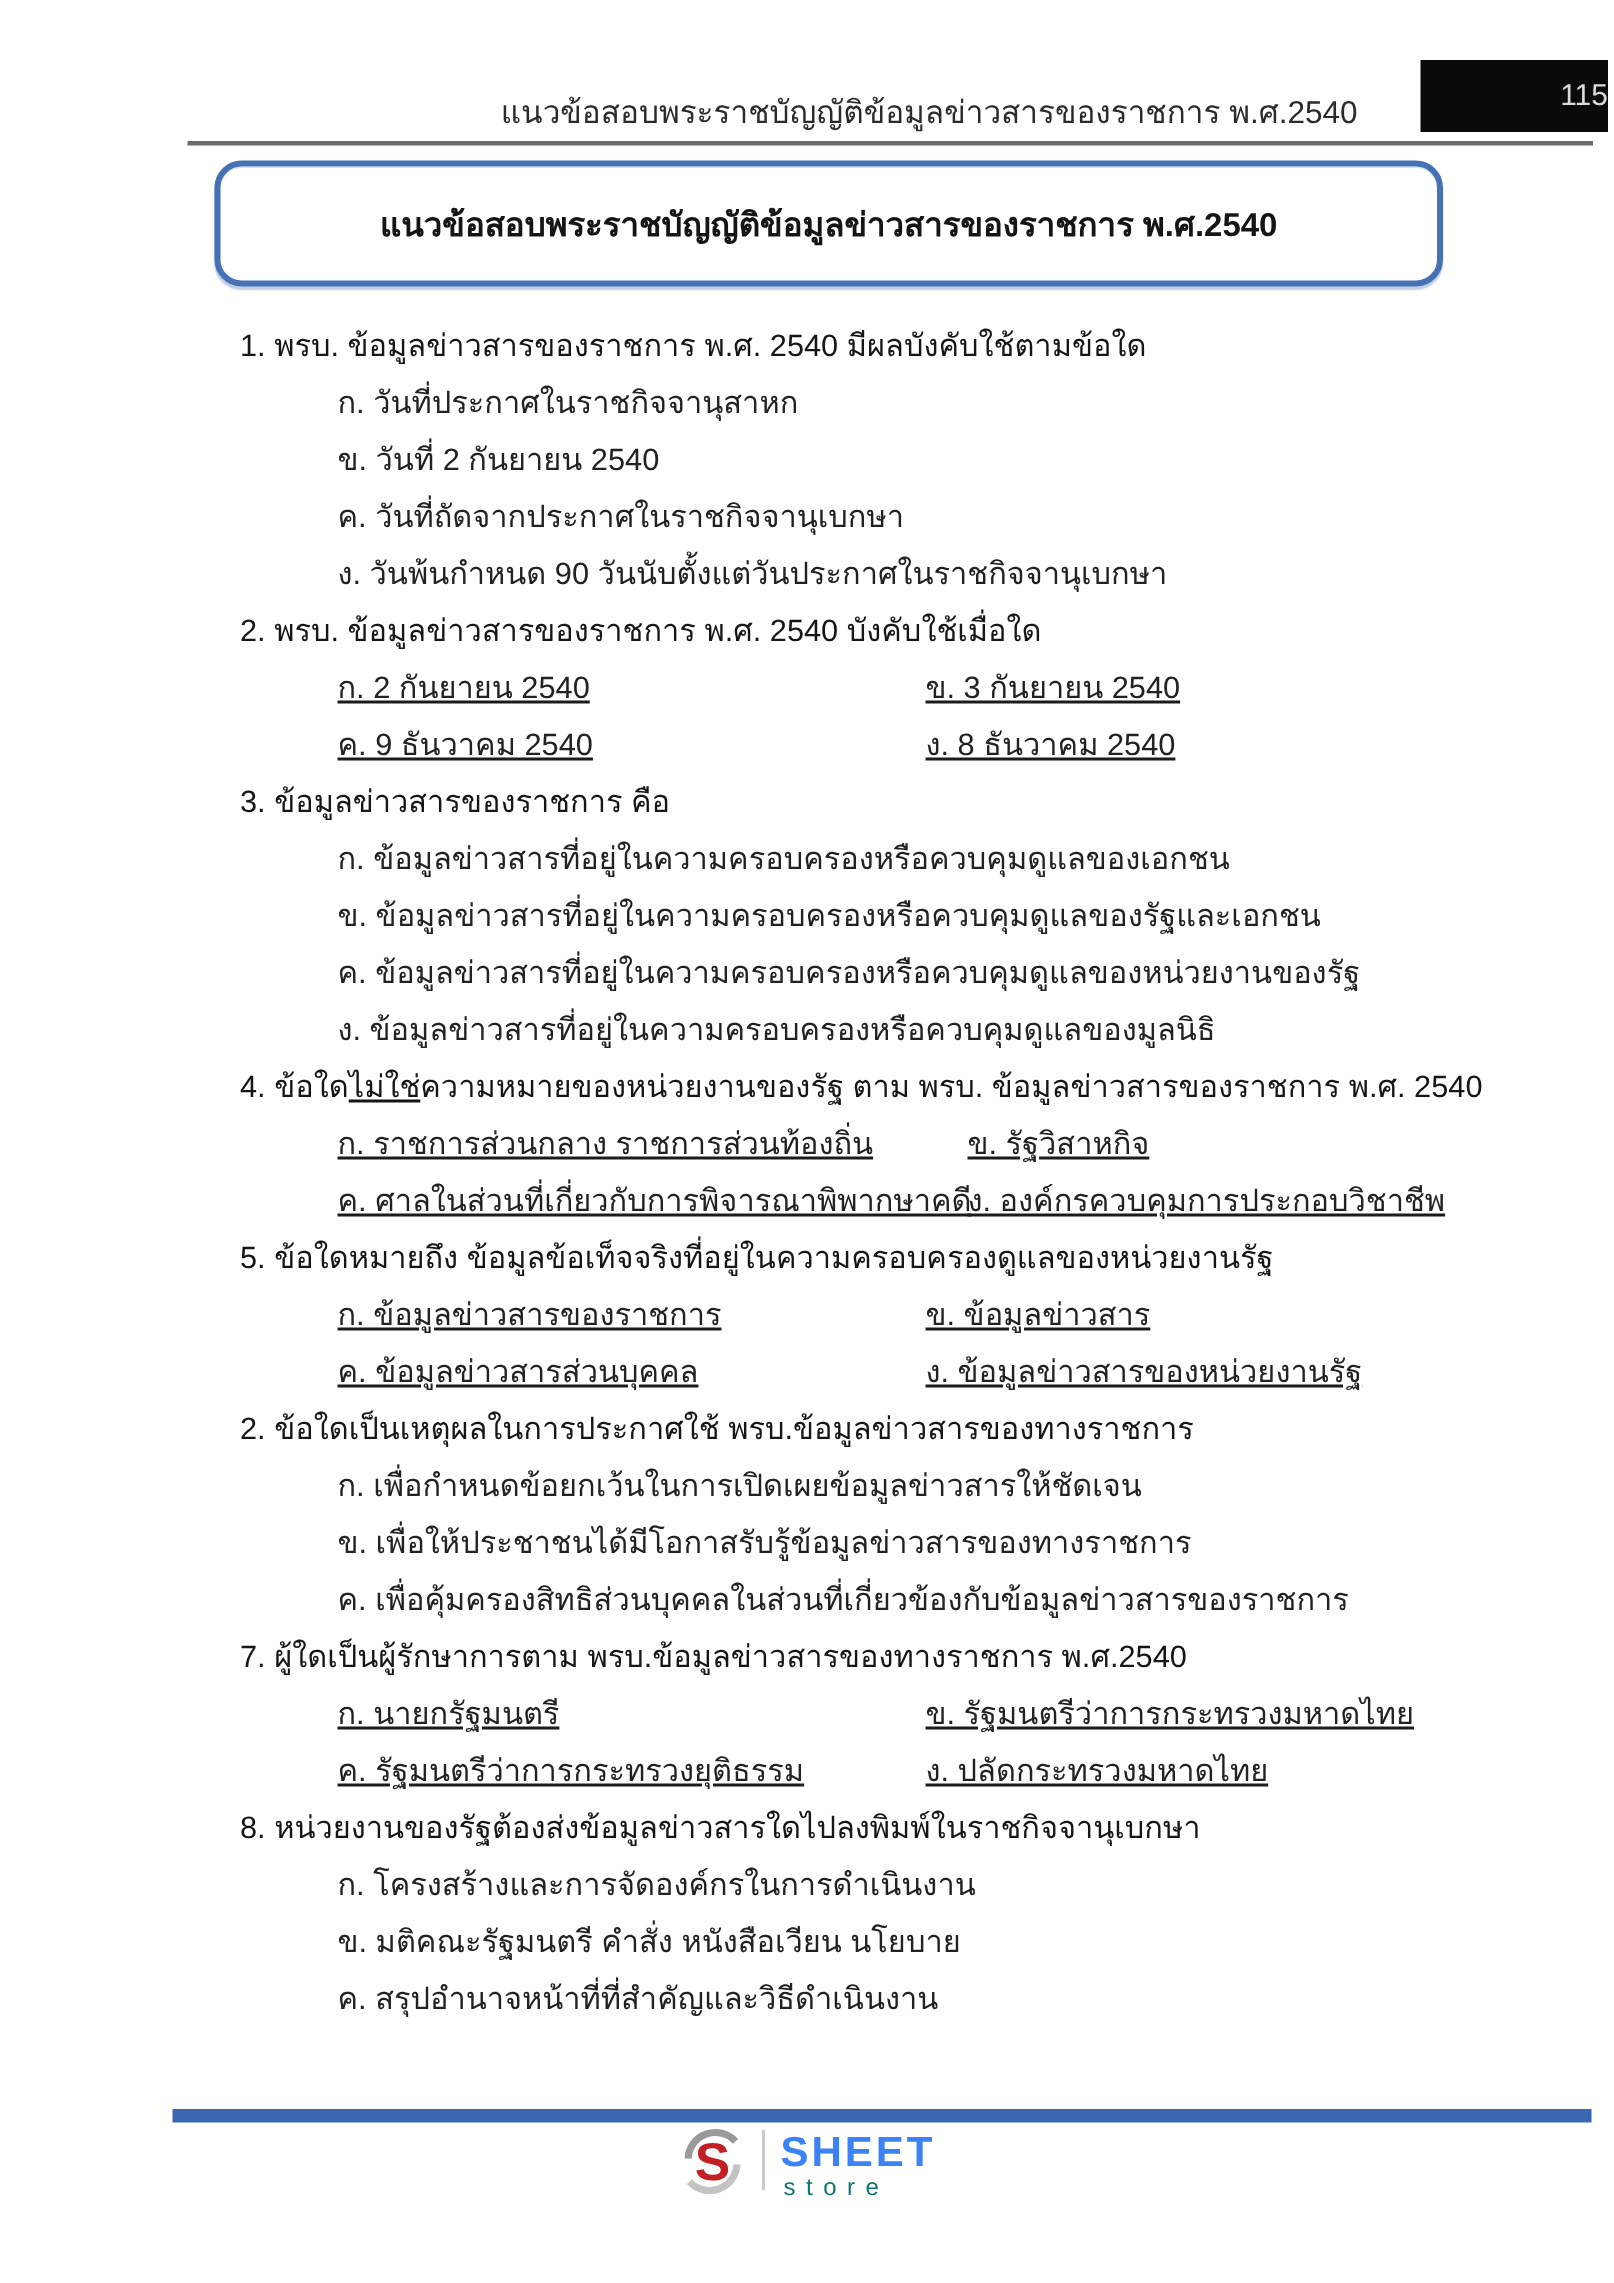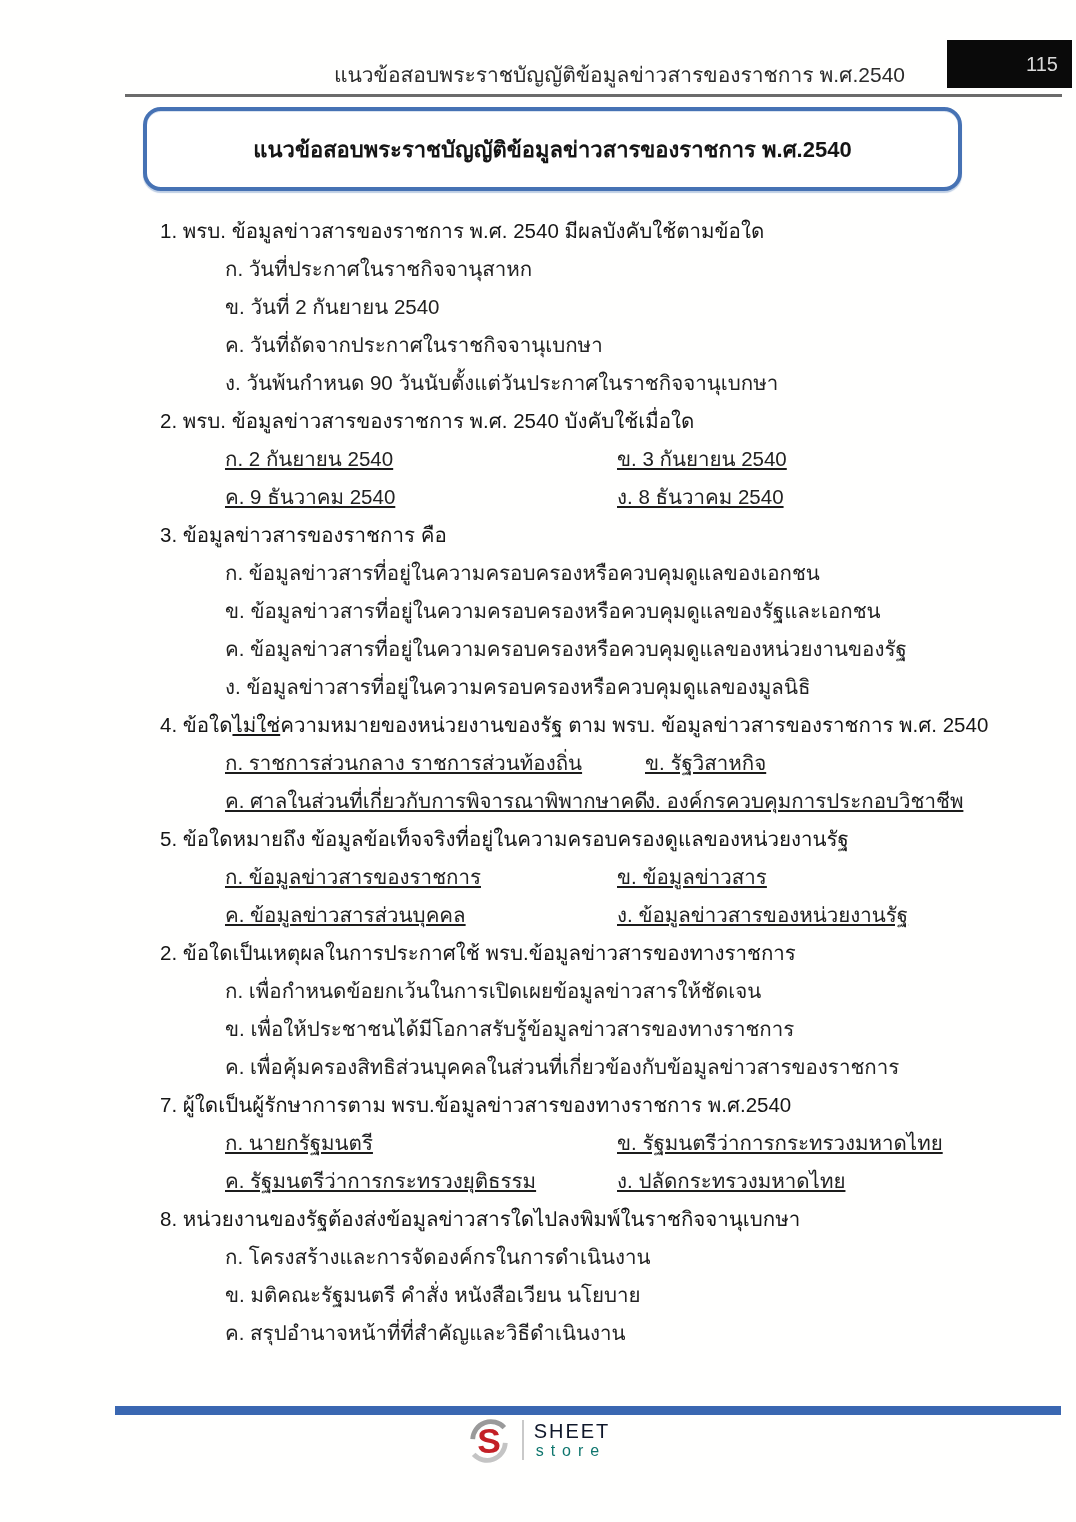--- a/index.html
+++ b/index.html
@@ -10,21 +10,21 @@
   }
   
   .page-header-title{
     position:absolute;top:58px;right:171px;font-size:21px;color:#2b2b2b;
     white-space:nowrap;
   }
   .page-badge{
     position:absolute;left:947px;top:40px;width:125px;height:48px;
     background:#0a0a0a;color:#d9d9d9;font-size:20px;
     display:flex;align-items:center;justify-content:flex-end;
-    padding-right:14px;box-sizing:border-box;
+    box-sizing:border-box;
   }
   .header-rule{
     position:absolute;left:125px;top:94px;width:937px;height:3px;background:#6b6b6b;
   }
   
   .title-box{
     position:absolute;left:143px;top:107px;width:819px;height:84px;
     border:4px solid #4672b4;border-radius:18px;box-sizing:border-box;
     display:flex;align-items:center;justify-content:center;
     box-shadow:0 2px 1px rgba(70,114,180,.35), inset 0 1px 0 rgba(70,114,180,.2);
@@ -43,21 +43,21 @@
   .footer-rule{
     position:absolute;left:115px;top:1406px;width:946px;height:9px;background:#3a67b1;
   }
   .footer-logo{
     position:absolute;left:0;top:1418px;width:1076px;height:52px;
     display:flex;align-items:flex-start;justify-content:center;gap:10px;
   }
   .logo-icon{width:46px;height:46px;flex:0 0 auto;}
   .logo-divider{width:2px;height:40px;background:#c9c9c9;margin-top:2px;}
   .brand-block{display:flex;flex-direction:column;line-height:1;}
-  .brand-name{font-weight:normal;font-size:20px;color:#0f172a;letter-spacing:2px;margin-top:3px;}
+  .brand-name{font-weight:bold;font-size:28px;color:#3b82f6;letter-spacing:2px;margin-top:3px;}
   .brand-sub{font-size:16px;color:#0f766e;letter-spacing:7px;margin-top:2px;margin-left:2px;}
 </style>
 </head>
 <body>
 
 <div class="page-header-title">แนวข้อสอบพระราชบัญญัติข้อมูลข่าวสารของราชการ พ.ศ.2540</div>
 <div class="page-badge">
   <span>115</span>
 </div>
 <div class="header-rule"></div>

